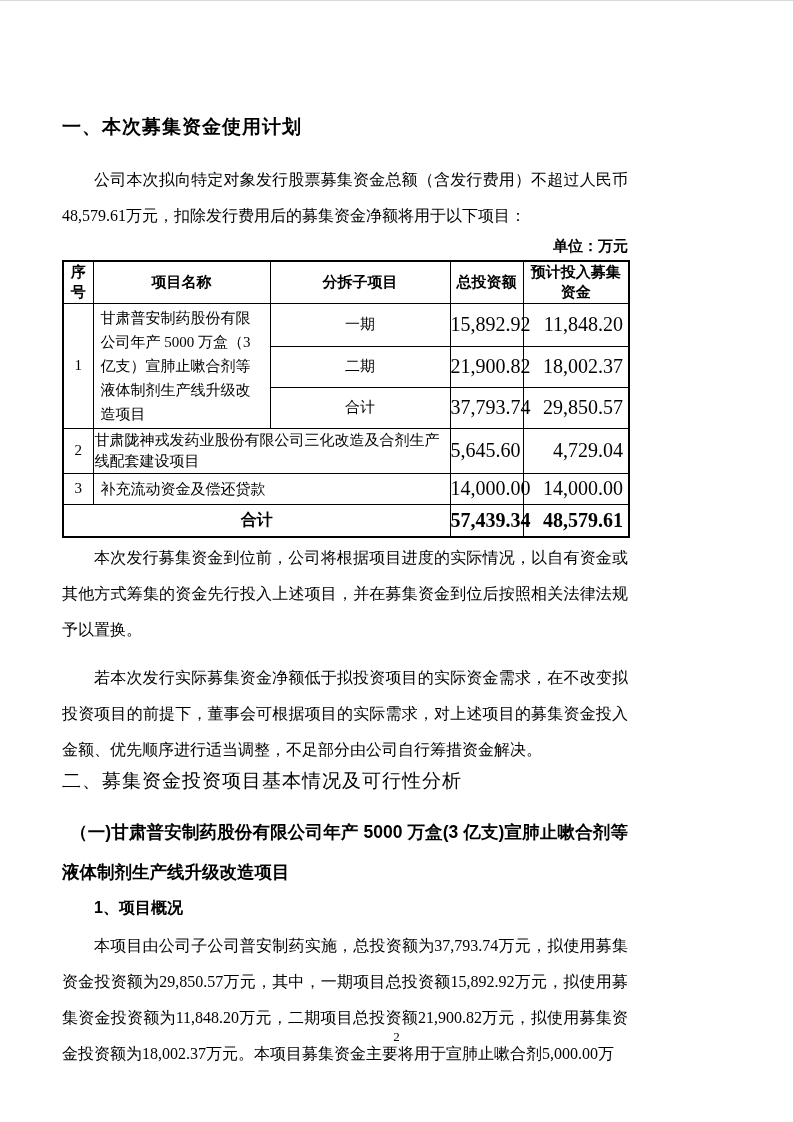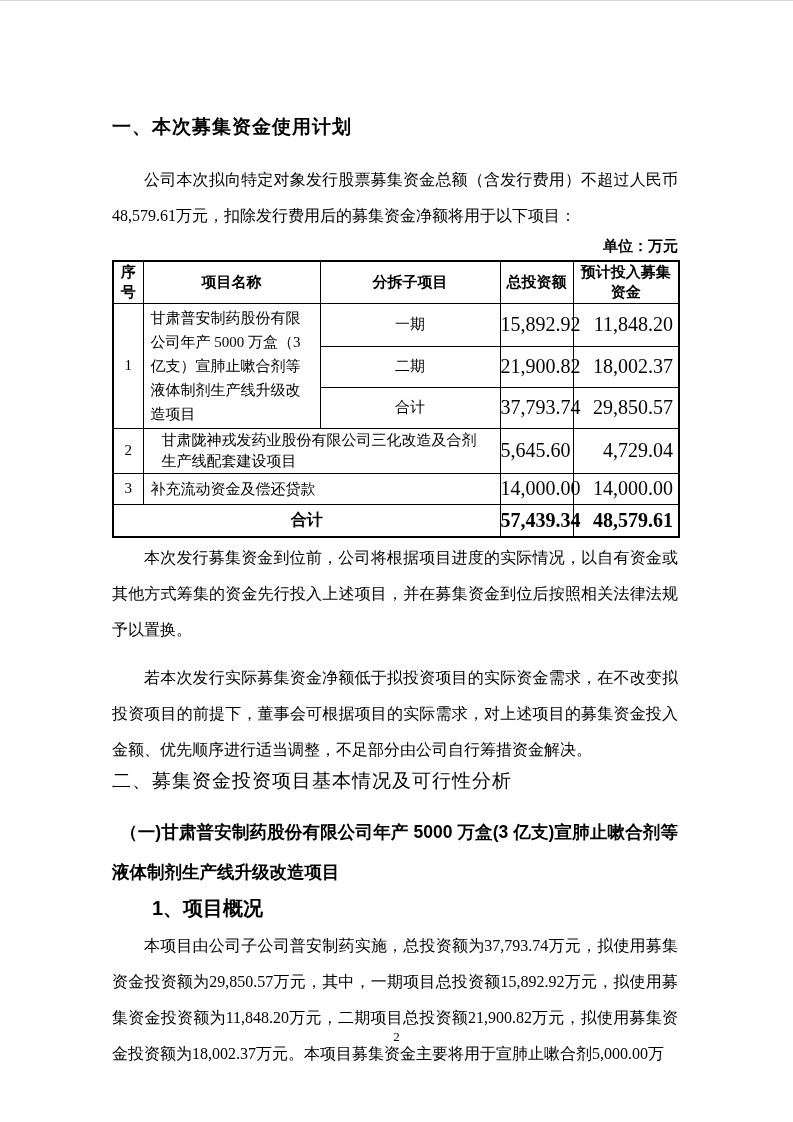--- a/index.html
+++ b/index.html
@@ -11,21 +11,21 @@
   .page {
     position: relative;
     width: 793px;
     height: 1122px;
     background: #ffffff;
     border-top: 1px solid #d9d9d9;
     overflow: hidden;
   }
   .content {
     position: relative;
-    margin-left: 112px;
+    margin-left: 62px;
     width: 566px;
   }
   .h1 {
     margin-top: 113px;
     font-family: "Liberation Sans", "DejaVu Sans", sans-serif;
     font-weight: bold;
     font-size: 19px;
     line-height: 26px;
     letter-spacing: 1px;
   }
@@ -77,21 +77,21 @@
   td.sub-cell { text-align: center; }
   td.num-cell {
     text-align: right;
     padding-right: 5px;
     font-size: 20px;
   }
   tr.sub-row-1 { height: 33px; }
   tr.sub-row-2 { height: 31px; }
   tr.sub-row-3 { height: 31px; }
   tr.proj2-row { height: 43px; }
-  tr.proj2-row td.name-cell { line-height: 21px; padding: 1px 18px; }
+  tr.proj2-row td.name-cell { line-height: 21px; padding: 1px 1px; }
   tr.proj3-row { height: 31px; }
   tr.total-row { height: 33px; font-weight: bold; }
   tr.total-row td.total-label { text-align: center; font-size: 16px; }
   .thick-top td { border-top: 2px solid #000; }
   .para-2 { margin-top: 12px; }
   .para-3 { margin-top: 2px; }
   .h2 {
     margin-top: 0px;
     font-family: "Liberation Sans", "DejaVu Sans", sans-serif;
     font-weight: normal;
@@ -105,21 +105,21 @@
     font-weight: bold;
     font-size: 17.5px;
     line-height: 40px;
     text-align: justify;
     text-indent: 8px;
   }
   .item-heading {
     margin-top: 4px;
     font-family: "Liberation Sans", "DejaVu Sans", sans-serif;
     font-weight: bold;
-    font-size: 20px;
+    font-size: 16px;
     line-height: 24px;
     text-indent: 2em;
   }
   .para-4 { margin-top: 8px; }
   .page-number {
     position: absolute;
     top: 1028px;
     left: 0;
     width: 793px;
     text-align: center;

